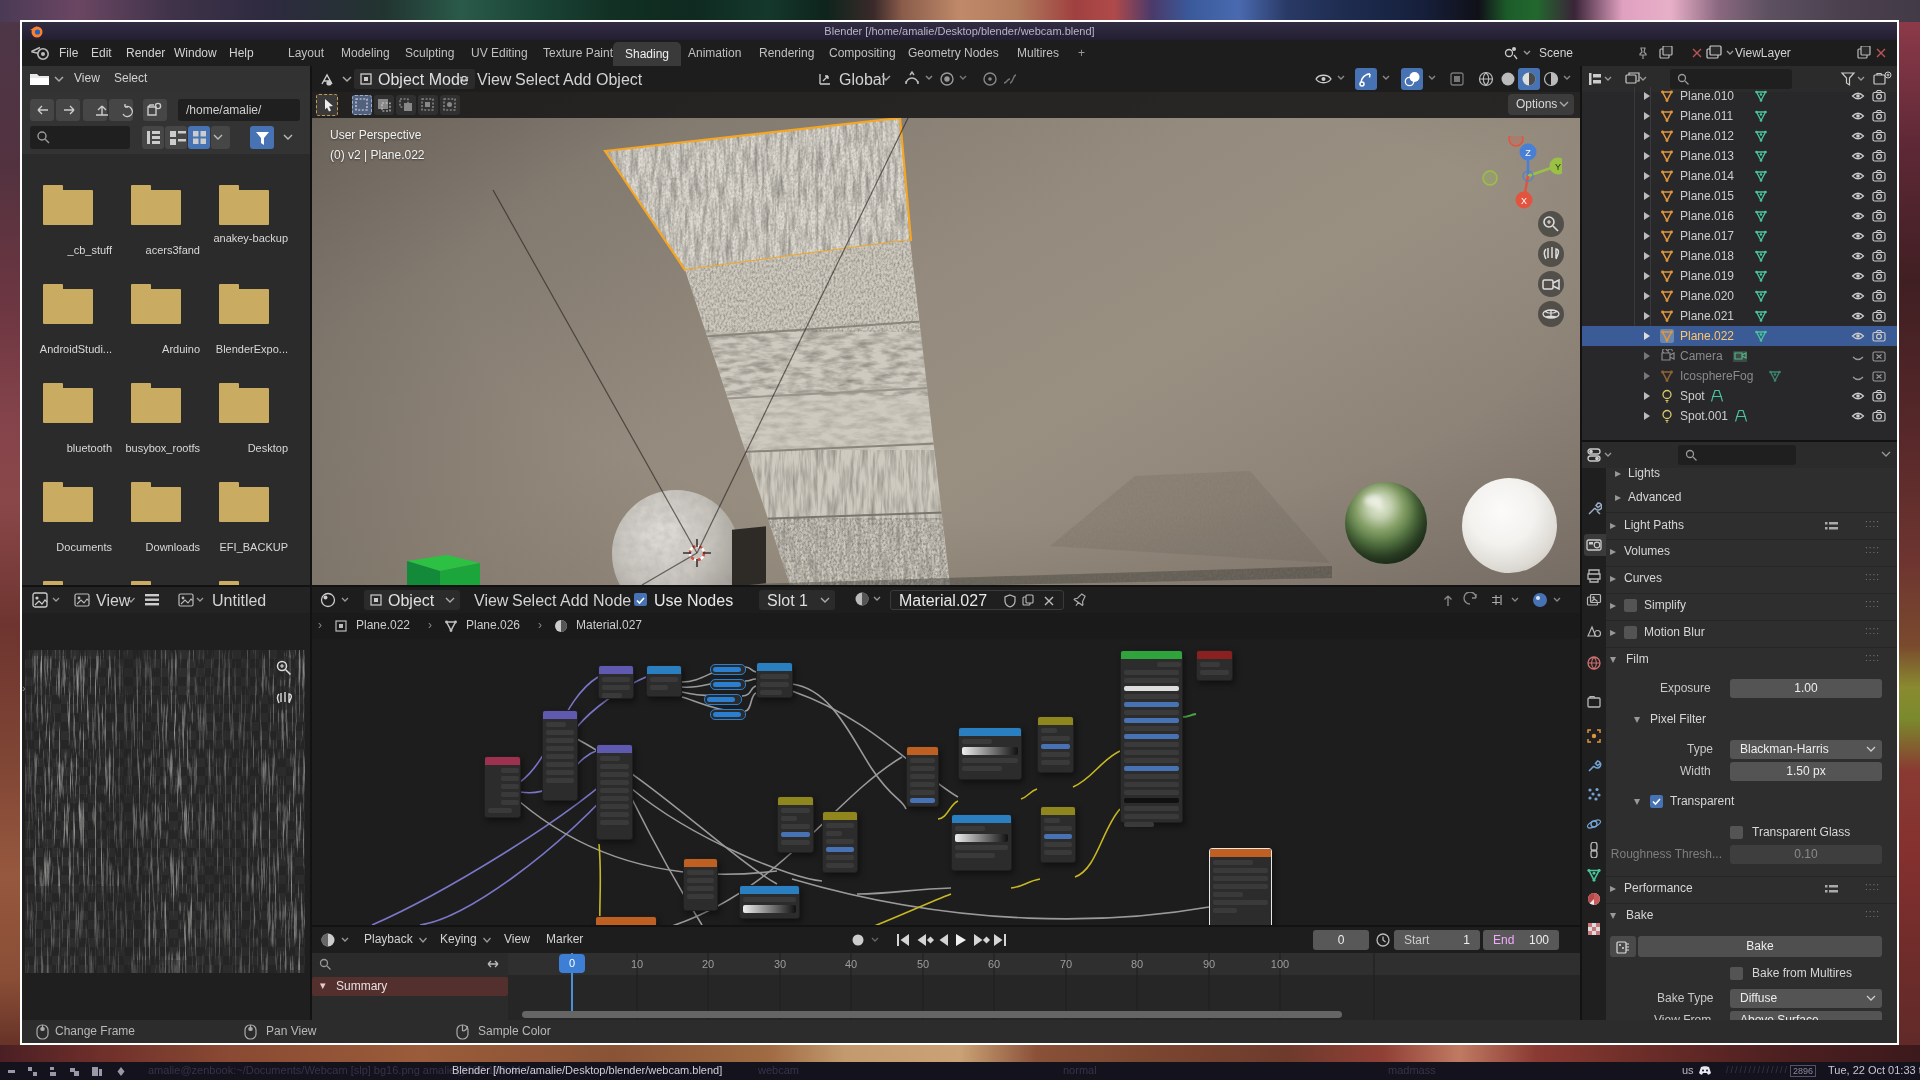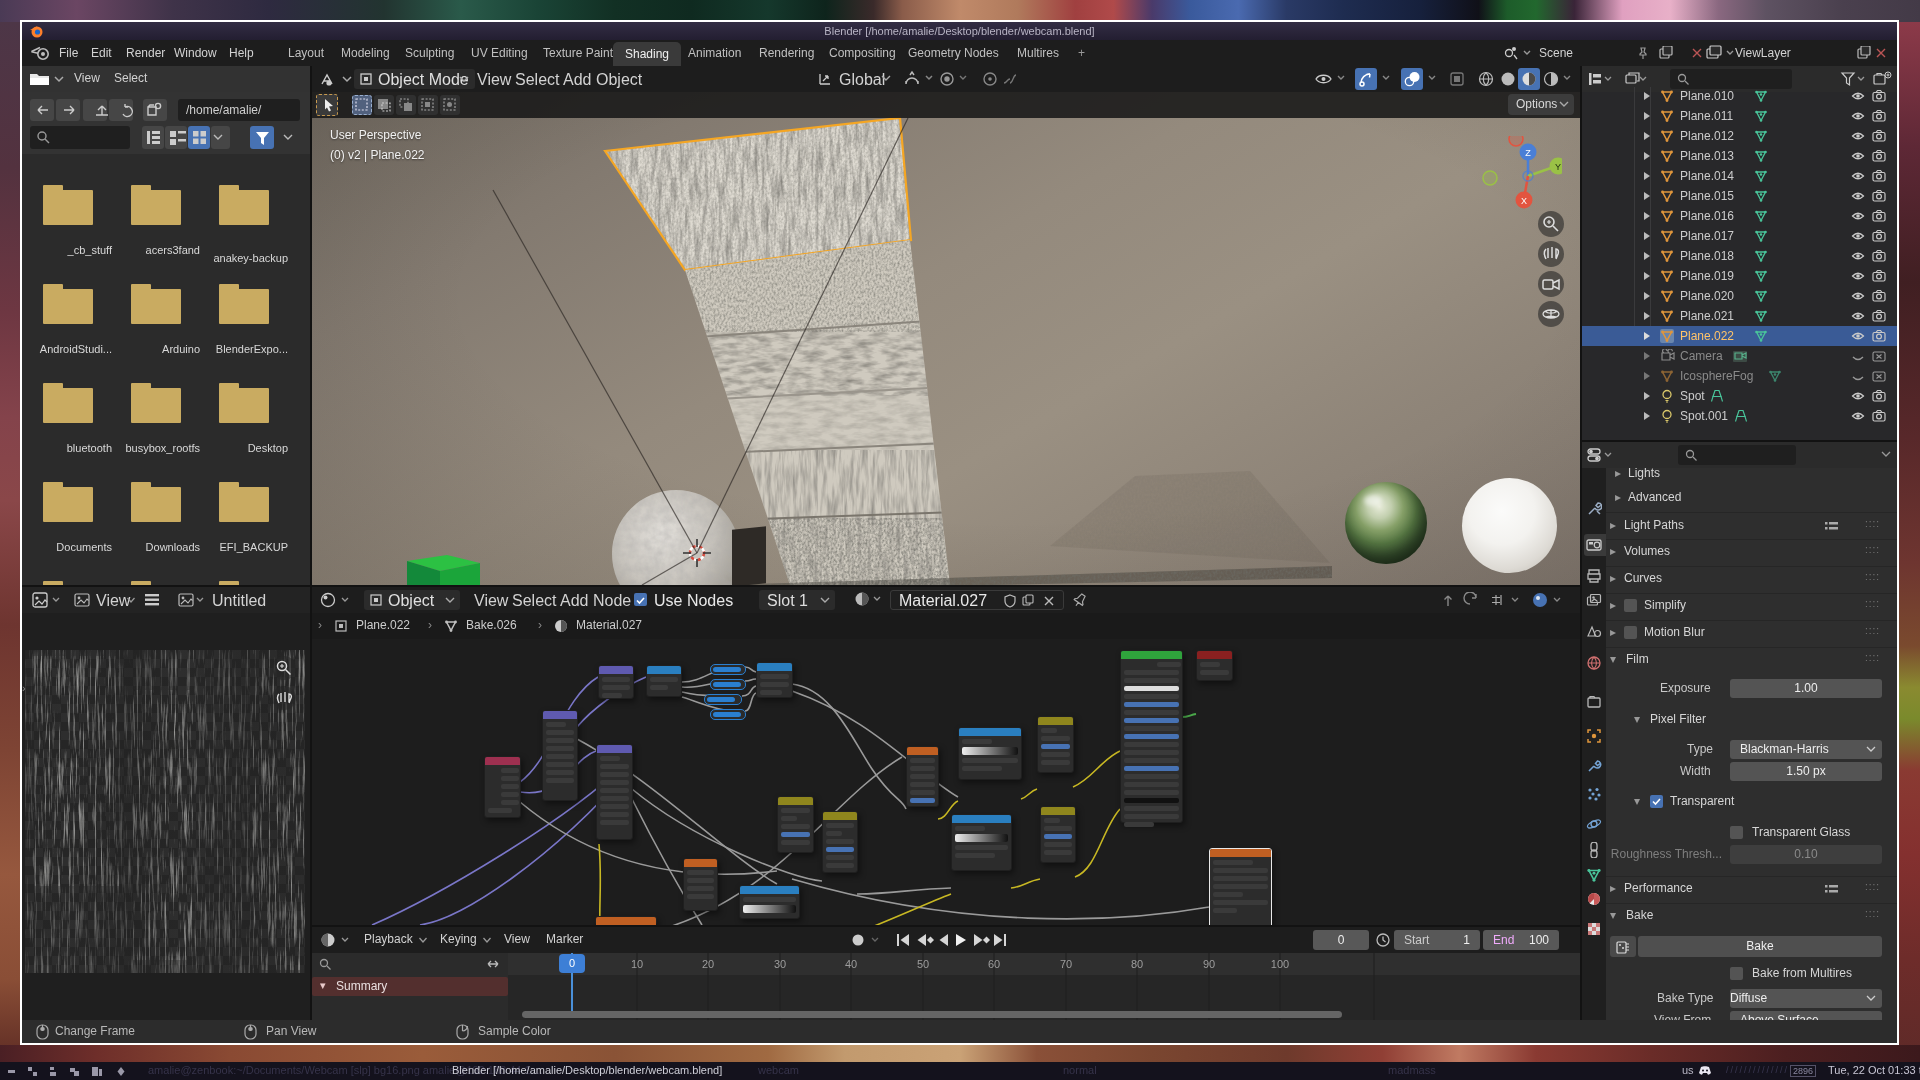--- a/index.html
+++ b/index.html
@@ -284,21 +284,21 @@
       <svg class="abs" style="left:228px;top:34px" width="50" height="23" viewBox="0 0 50 23">
           <path d="M6 6 h13 l-5 6 v7 l-3-2 v-5 z" fill="#fff"></path>
           <path d="M34 9 l4 4 4-4" stroke="#bbb" stroke-width="1.4" fill="none"></path>
         </svg>
     </div>
     <div class="folder" style="left:21px;top:119px"></div>
       <div class="folder" style="left:109px;top:119px"></div>
       <div class="folder" style="left:197px;top:119px"></div>
     <div class="flbl" style="left:2px;top:178px">_cb_stuff</div>
       <div class="flbl" style="left:90px;top:178px">acers3fand</div>
-      <div class="flbl" style="left:178px;top:186px">anakey-backup</div>
+      <div class="flbl" style="left:178px;top:166px">anakey-backup</div>
     <div class="folder" style="left:21px;top:218px"></div>
       <div class="folder" style="left:109px;top:218px"></div>
       <div class="folder" style="left:197px;top:218px"></div>
     <div class="flbl" style="left:2px;top:277px">AndroidStudi...</div>
       <div class="flbl" style="left:90px;top:277px">Arduino</div>
       <div class="flbl" style="left:178px;top:277px">BlenderExpo...</div>
     <div class="folder" style="left:21px;top:317px"></div>
       <div class="folder" style="left:109px;top:317px"></div>
       <div class="folder" style="left:197px;top:317px"></div>
     <div class="flbl" style="left:2px;top:376px">bluetooth</div>
@@ -1075,21 +1075,21 @@
     <svg class="abs" style="left:33px;top:497px" width="16" height="16" viewBox="0 0 16 16">
         <rect x="2" y="3" width="9" height="11" rx="1" fill="none" stroke="#ddd" stroke-width="1.2"></rect>
         <path d="M11 5 h3 M11 8 h3 M11 11 h3" stroke="#ddd" stroke-width="1.2"></path>
         <circle cx="5" cy="6" r="1" fill="#ddd"></circle>
         <circle cx="8" cy="9" r="1" fill="#ddd"></circle>
       </svg>
     <div class="pfld" style="left:56px;top:494px;width:244px;height:21px;line-height:21px;background:#4f4f4f">Bake</div>
     <div class="pchk" style="left:148px;top:525px"></div>
       <span class="txt" style="left:170px;top:524px">Bake from Multires</span>
     <span class="txt" style="left:75px;top:549px;color:#c8c8c8">Bake Type</span>
-    <div class="pfld" style="left:148px;top:547px;width:152px;height:19px;line-height:19px;text-align:left;padding-left:0">Diffuse<svg class="abs" style="right:6px;top:6px" width="10" height="8">
+    <div class="pfld" style="left:148px;top:547px;width:152px;height:19px;line-height:19px;text-align:left;padding-left:10px">Diffuse<svg class="abs" style="right:6px;top:6px" width="10" height="8">
           <path d="M1 1 l4 4 4-4" stroke="#ccc" stroke-width="1.3" fill="none"></path>
         </svg></div>
     <span class="txt" style="left:72px;top:571px;color:#c8c8c8">View From</span>
     <div class="pfld" style="left:148px;top:569px;width:152px;height:19px;line-height:19px;text-align:left;padding-left:10px">Above Surface</div>
   </div>
   <div class="abs" id="ie">
     <div class="abs" id="ie-h">
       <svg class="abs" style="left:10px;top:5px" width="32" height="16" viewBox="0 0 32 16">
           <rect x="1" y="1" width="14" height="14" rx="2" fill="none" stroke="#ccc" stroke-width="1.3"></rect>
           <circle cx="5" cy="6" r="1.6" fill="#ccc"></circle>
@@ -1413,21 +1413,21 @@
       <span class="txt" style="left:6px;top:5px;color:#888">›</span>
       <svg class="abs" style="left:22px;top:6px" width="14" height="14" viewBox="0 0 14 14">
           <rect x="2" y="2" width="10" height="10" fill="none" stroke="#bbb" stroke-width="1.2"></rect>
           <rect x="5" y="5" width="4" height="4" fill="#bbb"></rect>
         </svg>
       <span class="txt" style="left:44px;top:5px">Plane.022</span>
       <span class="txt" style="left:116px;top:5px;color:#888">›</span>
       <svg class="abs" style="left:132px;top:6px" width="14" height="14" viewBox="0 0 14 14">
           <use href="#s-tri" style="filter:grayscale(1) brightness(1.2)"></use>
         </svg>
-      <span class="txt" style="left:154px;top:5px">Bake.026</span>
+      <span class="txt" style="left:154px;top:5px">Plane.026</span>
       <span class="txt" style="left:226px;top:5px;color:#888">›</span>
       <svg class="abs" style="left:242px;top:6px" width="14" height="14" viewBox="0 0 14 14">
           <circle cx="7" cy="7" r="6" fill="#ccc"></circle>
           <path d="M7 1 a6 6 0 0 1 0 12 z" fill="#555"></path>
         </svg>
       <span class="txt" style="left:264px;top:5px">Material.027</span>
     </div>
   </div>
   <div class="abs" id="tl">
     <div class="abs" id="tl-h">

